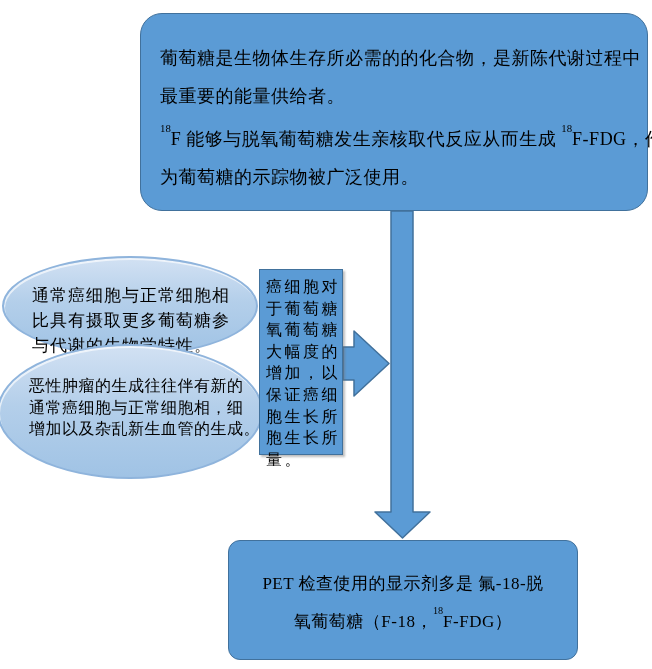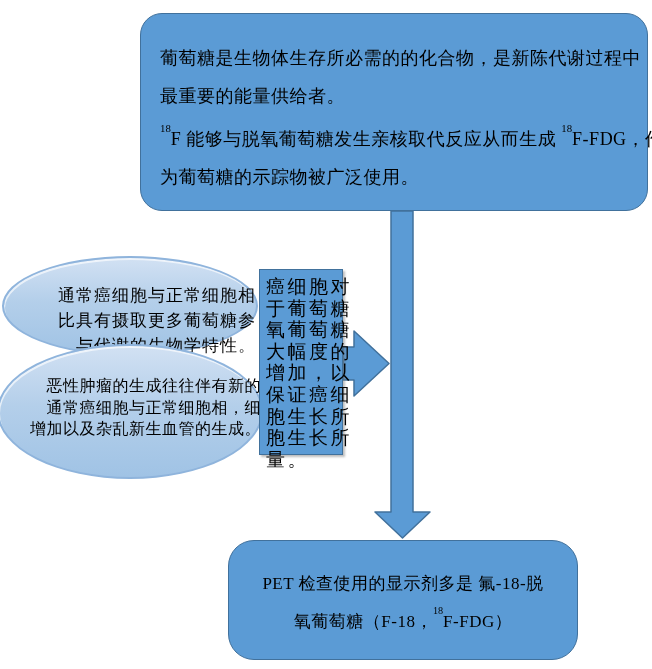--- a/index.html
+++ b/index.html
@@ -9,39 +9,38 @@
   }
   .arrows-layer{position:absolute;left:0;top:0;width:652px;height:669px;z-index:1;}
   .shape{position:absolute;box-sizing:border-box;}
   .top-box{
     left:140px;top:13px;width:508px;height:198px;z-index:2;
     background:#5B9BD5;border:1.5px solid #41719C;border-radius:22px;
     padding:25px 16px 0 19px;font-size:18px;line-height:38px;letter-spacing:0.5px;
   }
   .bottom-box{
     left:228px;top:540px;width:350px;height:120px;z-index:2;
-    background:#5B9BD5;border:1.5px solid #41719C;border-radius:26px;
+    background:#5B9BD5;border:1.5px solid #41719C;border-radius:12px;
     padding-top:26px;text-align:center;font-size:17px;line-height:33px;letter-spacing:0.5px;
   }
   .ellipse{
     border-radius:50%;
     background:linear-gradient(180deg,#D2E1F3 0%,#B4CFEA 45%,#A0C3E5 100%);
     border:2px solid #8FB4DC;
     box-shadow:inset 1px 2px 0 rgba(255,255,255,0.65);
-    text-align:right;
   }
   .ellipse1{left:2px;top:256px;width:256px;height:100px;z-index:3;
     padding:25px 0 0 28px;font-size:17px;line-height:25px;letter-spacing:1px;}
   .ellipse2{left:-3px;top:344px;width:266px;height:135px;z-index:4;
     padding:29px 0 0 30px;font-size:16px;line-height:21.5px;letter-spacing:0.5px;}
   .mid-rect{
     left:259px;top:269px;width:84px;height:186px;z-index:5;
     background:#5B9BD5;border:1.5px solid #41719C;
     box-shadow:2px 2px 2px rgba(110,110,110,0.45);
-    padding:6px 0 0 6px;font-size:19px;line-height:21.6px;letter-spacing:2.5px;
+    padding:6px 0 0 6px;font-size:16px;line-height:21.6px;letter-spacing:2.5px;
   }
   .line{white-space:nowrap;}
   sup.iso{font-size:0.6em;position:relative;top:-0.55em;letter-spacing:0;}
 </style>
 </head>
 <body>
 
 <div class="canvas">
 
   <svg class="arrows-layer" viewBox="0 0 652 669" xmlns="http://www.w3.org/2000/svg">

